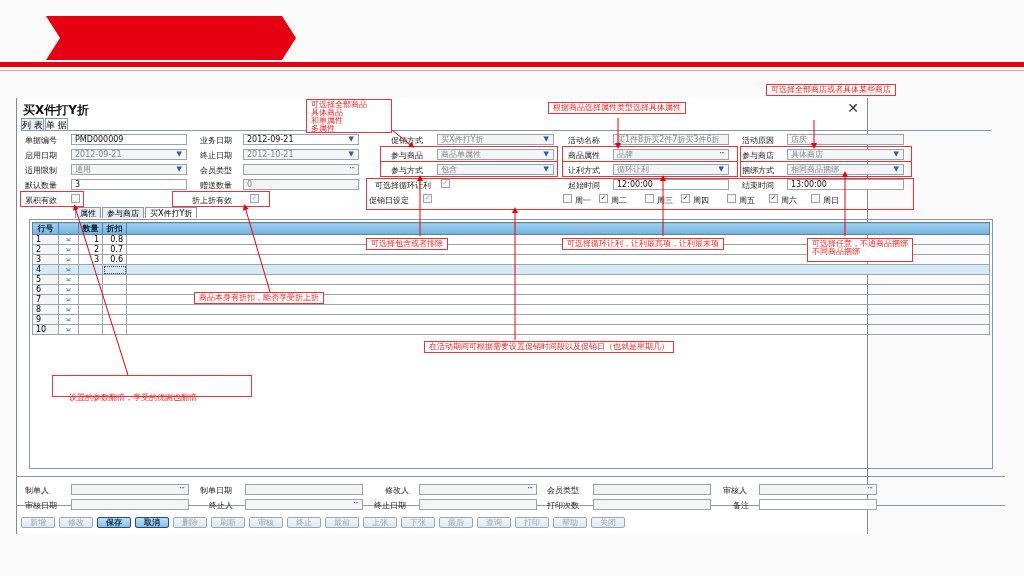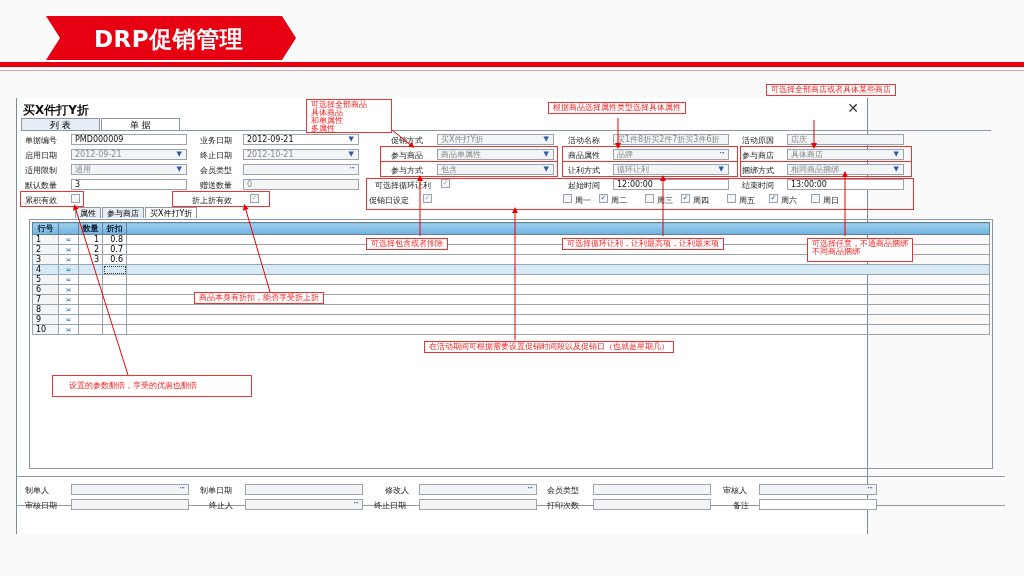--- a/index.html
+++ b/index.html
@@ -7,21 +7,21 @@
   .banner { position: absolute; left: 46px; top: 16px; width: 250px; height: 44px; }
   .banner svg { position: absolute; left: 0; top: 0; }
   .banner-title { position: absolute; left: 48px; top: 8px; color: #fff; font-size: 23px; font-weight: bold; letter-spacing: 0.5px; }
   .redline { position: absolute; left: 0; top: 62px; width: 1024px; height: 5px; background: #e60012; }
   .redline2 { position: absolute; left: 0; top: 70px; width: 1024px; height: 1px; background: #e8a0a0; }
 
   .win { position: absolute; left: 16px; top: 98px; width: 852px; height: 436px; background: #fff; border-left: 1px solid #7a8a9a; border-right: 1px solid #7a8a9a; }
   .win-title { position: absolute; left: 6px; top: 4px; font-size: 12px; font-weight: bold; color: #111; }
   .close-x { position: absolute; right: 8px; top: 2px; font-size: 14px; color: #333; }
   .tabs-top { position: absolute; left: 4px; top: 20px; display: flex; }
-  .tab { font-size: 9px; padding: 1px 28px; border: 1px solid #8a98a8; border-bottom: none; background: #e6edf4; margin-right: 1px; height: 12px; line-height: 10px; }
+  .tab { font-size: 9px; padding: 1px 0; border: 1px solid #8a98a8; border-bottom: none; background: #e6edf4; margin-right: 1px; height: 12px; line-height: 10px; }
   .tab.active { background: #fff; height: 13px; }
   .panel-line { position: absolute; left: 4px; top: 32px; width: 970px; height: 1px; background: #8a98a8; }
 
   .lbl { position: absolute; font-size: 8px; color: #222; white-space: nowrap; }
   .inp { position: absolute; height: 11px; border: 1px solid #9aa4ae; background: #fff; font-size: 8px; color: #111; padding-left: 3px; line-height: 9px; white-space: nowrap; overflow: hidden; }
   .inp.dis { background: #f2f4f6; color: #888; }
   .inp .dd { position: absolute; right: 4px; top: 0; font-size: 7px; color: #2b5ea8; }
   .inp .dots { position: absolute; right: 4px; top: -1px; font-size: 8px; color: #2b5ea8; letter-spacing: -1px; }
   .chk { position: absolute; width: 9px; height: 9px; border: 1px solid #9aa4ae; background: #f4f6f8; font-size: 7px; line-height: 7px; text-align: center; color: #2b5ea8; }
   .chk.dim { color: #aab; }
@@ -48,21 +48,20 @@
   .frame { position: absolute; border: 1px solid #e33; }
   svg.arrows { position: absolute; left: 0; top: 0; pointer-events: none; }
 </style>
 </head>
 <body>
 
 <div class="banner">
   <svg width="250" height="44">
       <polygon points="0,0 236,0 250,22 236,44 0,44 14,22" fill="#e60012"></polygon>
     </svg>
-  <div class="banner-title">DRP促销管理</div>
 </div>
 <div class="redline"></div>
 <div class="redline2"></div>
 
 <div class="win">
   <div class="win-title">买X件打Y折</div>
   <div class="close-x">✕</div>
   <div class="tabs-top">
     <div class="tab">列 表</div>
     <div class="tab active">单 据</div>
@@ -249,20 +248,38 @@
   <div class="inp dis" style="left:228px;top:401px;width:118px">
       <span class="dots">···</span>
     </div>
   <div class="lbl" style="left:357px;top:402px">终止日期</div>
   <div class="inp dis" style="left:402px;top:401px;width:118px"></div>
   <div class="lbl" style="left:530px;top:402px">打印次数</div>
   <div class="inp dis" style="left:576px;top:401px;width:118px"></div>
   <div class="lbl" style="left:716px;top:402px">备注</div>
   <div class="inp" style="left:742px;top:401px;width:118px"></div>
 
+  <div class="btnbar">
+    <div class="btn">新增</div>
+    <div class="btn">修改</div>
+    <div class="btn on">保存</div>
+    <div class="btn on">取消</div>
+    <div class="btn">删除</div>
+    <div class="btn">刷新</div>
+    <div class="btn">审核</div>
+    <div class="btn">终止</div>
+    <div class="btn">最前</div>
+    <div class="btn">上张</div>
+    <div class="btn">下张</div>
+    <div class="btn">最后</div>
+    <div class="btn">查询</div>
+    <div class="btn">打印</div>
+    <div class="btn">帮助</div>
+    <div class="btn">关闭</div>
+  </div>
 </div>
 
 <div class="frame" style="left:380px;top:146px;width:178px;height:16px"></div>
 <div class="frame" style="left:380px;top:161px;width:178px;height:16px"></div>
 <div class="frame" style="left:562px;top:146px;width:176px;height:16px"></div>
 <div class="frame" style="left:562px;top:161px;width:176px;height:16px"></div>
 <div class="frame" style="left:740px;top:146px;width:172px;height:16px"></div>
 <div class="frame" style="left:740px;top:161px;width:172px;height:16px"></div>
 <div class="frame" style="left:366px;top:178px;width:548px;height:32px"></div>
 <div class="frame" style="left:20px;top:191px;width:64px;height:16px"></div>
@@ -292,13 +309,13 @@
 和单属性
 多属性</div>
 <div class="ann" style="left:548px;top:102px">根据商品选择属性类型选择具体属性</div>
 <div class="ann" style="left:766px;top:84px">可选择全部商店或者具体某些商店</div>
 <div class="ann" style="left:366px;top:238px">可选择包含或者排除</div>
 <div class="ann" style="left:562px;top:238px">可选择循环让利，让利最高项，让利最末项</div>
 <div class="ann" style="left:807px;top:238px;height:24px;white-space:pre">可选择任意，不通商品捆绑
 不同商品捆绑</div>
 <div class="ann" style="left:194px;top:292px">商品本身有折扣，能否享受折上折</div>
 <div class="ann" style="left:424px;top:341px">在活动期间可根据需要设置促销时间段以及促销日（也就是星期几）</div>
-<div class="ann" style="left:52px;top:375px;width:200px;height:22px;padding-top:6px;padding-left:16px">设置的参数翻倍，享受的优惠也翻倍</div>
+<div class="ann" style="left:52px;top:375px;width:200px;height:22px;padding-top:18px;padding-left:16px">设置的参数翻倍，享受的优惠也翻倍</div>
 
 </body></html>

